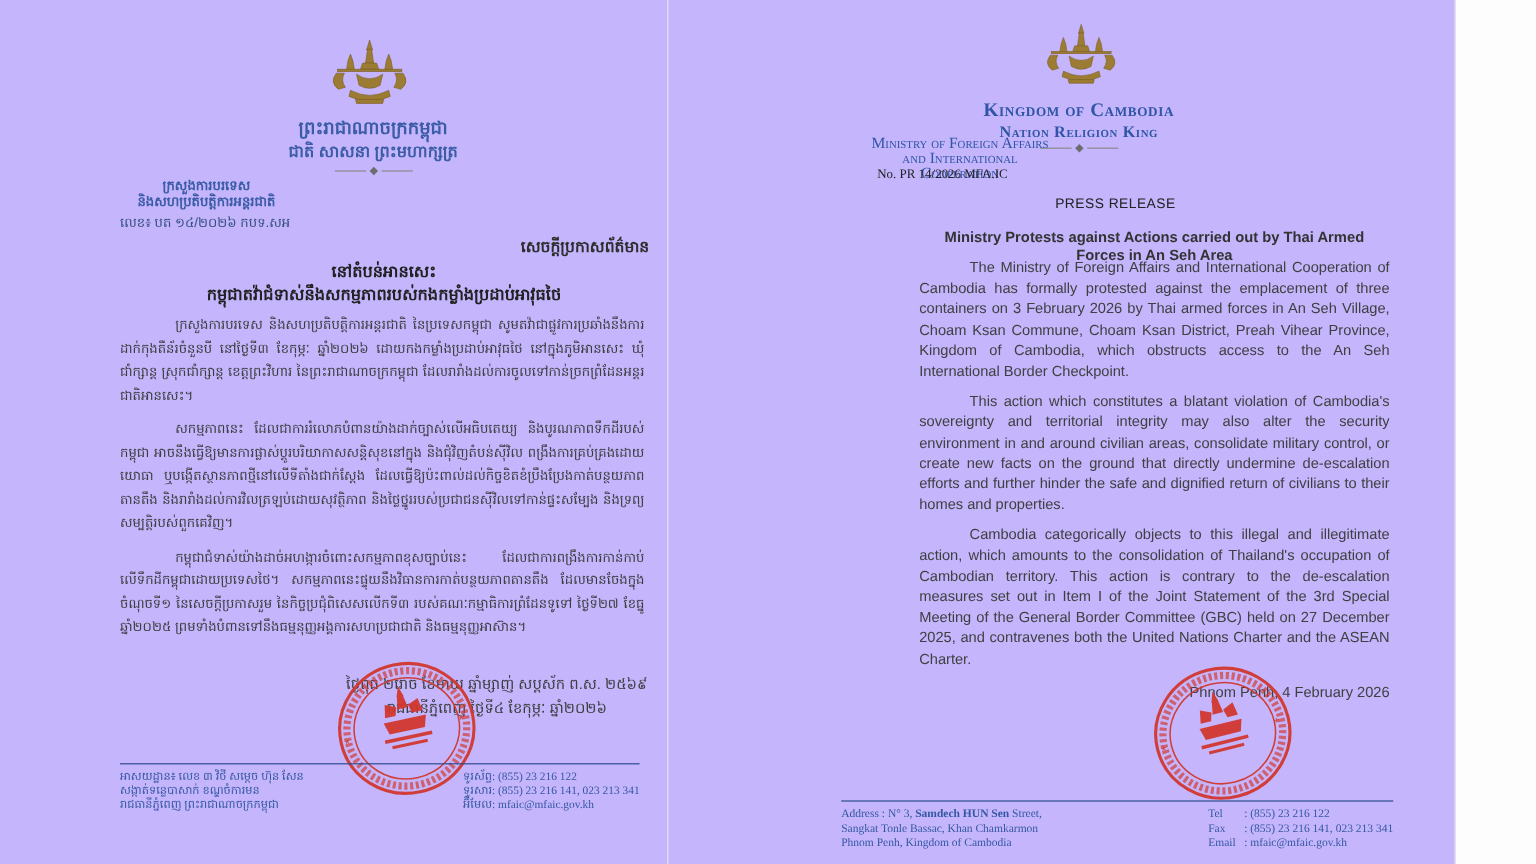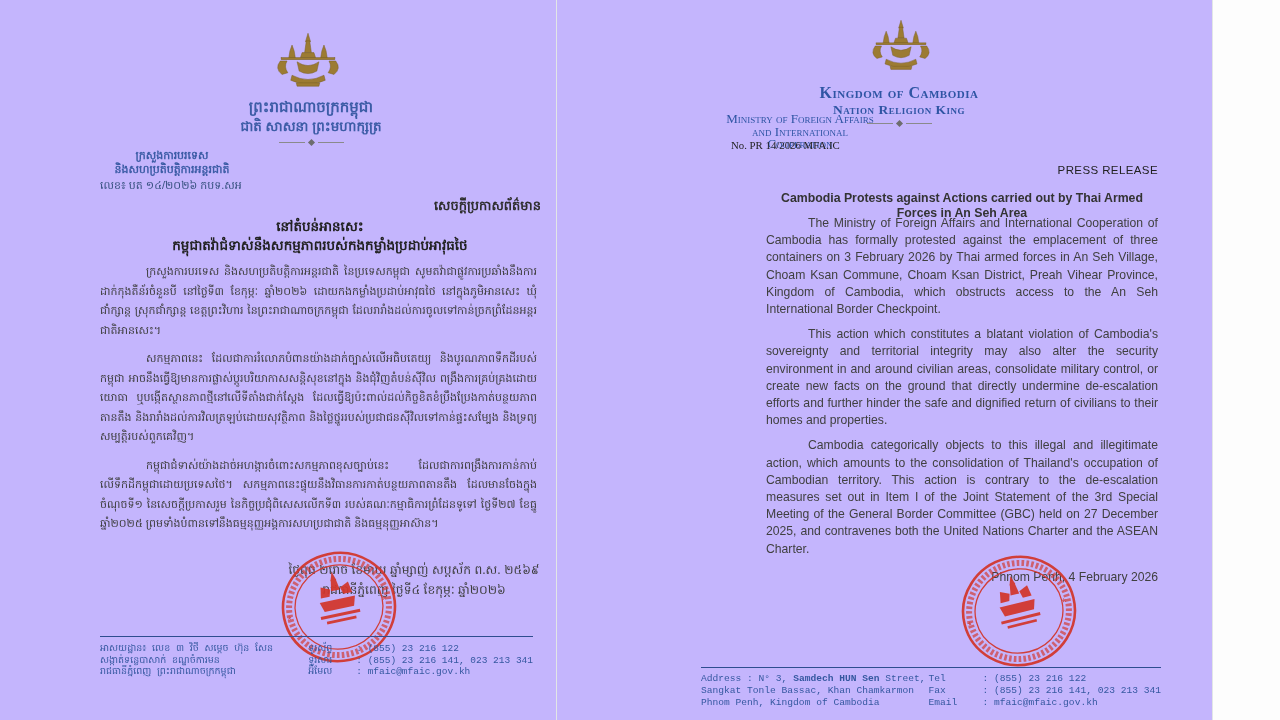--- a/index.html
+++ b/index.html
@@ -10,22 +10,22 @@
   .page-right{left:557px;width:655px;border-right:1px solid #e2e6e6;}
 
   
   .crest{position:absolute;}
   .ornament{position:absolute;display:flex;align-items:center;justify-content:center;gap:4px;color:#7b7b7b;}
   .ornament .bar{height:1px;width:26px;background:#8a8a8a;}
   .ornament .dia{width:5px;height:5px;background:#6d6d6d;transform:rotate(45deg);}
   .stamp{position:absolute;opacity:.93;}
   .rule{position:absolute;border-top:1.6px solid #2e4d8f;}
   .footer{position:absolute;display:flex;justify-content:space-between;color:#3558a0;
-          font-family:Liberation Mono, monospace;}
-  .frow{display:flex;gap:24px;}
+          font-family:Liberation Serif, serif;}
+  .frow{display:flex;}
   .flabel{display:inline-block;}
 
   
   .lp-crest{left:266px;top:26px;width:84px;height:70px;}
   .lp-kingdom1{position:absolute;left:96px;top:97px;width:430px;text-align:center;
                color:#3c5ca6;font-weight:bold;font-size:15px;}
   .lp-kingdom2{position:absolute;left:96px;top:118px;width:430px;text-align:center;
                color:#3c5ca6;font-weight:bold;font-size:13.5px;}
   .lp-ornament{left:276px;top:140px;width:70px;}
   .lp-ministry{position:absolute;left:103px;top:148px;width:138px;text-align:center;
@@ -51,21 +51,21 @@
                font-family:"Liberation Serif",serif;font-variant:small-caps;}
   .rp-kingdom2{position:absolute;left:142px;top:102px;width:400px;text-align:center;
                color:#2f55a4;font-weight:bold;font-size:13.5px;letter-spacing:.5px;
                font-family:"Liberation Serif",serif;font-variant:small-caps;}
   .rp-ornament{left:307px;top:121px;width:70px;}
   .rp-ministry{position:absolute;left:168px;top:113px;width:150px;text-align:center;
                color:#2f55a4;font-weight:normal;font-size:13px;line-height:12.5px;
                font-family:"Liberation Serif",serif;font-variant:small-caps;}
   .rp-refno{position:absolute;left:174px;top:139px;font-size:10.8px;color:#222;
             font-family:"Liberation Serif",serif;}
-  .rp-press-label{position:absolute;left:144px;top:164px;width:457px;text-align:right;
+  .rp-press-label{position:absolute;left:144px;top:164px;width:457px;text-align:center;
                   font-size:11.5px;color:#222;letter-spacing:.4px;}
   .rp-title{position:absolute;left:209px;top:191px;width:392px;text-align:center;
             font-size:12.3px;font-weight:bold;color:#333;line-height:15px;}
   .rp-body{position:absolute;left:209px;top:215px;width:392px;height:352px;overflow:hidden;
            font-size:12.2px;line-height:17.2px;color:#404040;text-align:justify;}
   .rp-body p{margin:0 0 8px 0;text-indent:42px;}
   .rp-date{position:absolute;left:209px;top:570px;width:392px;text-align:right;
            font-size:12.2px;color:#404040;}
   .rp-stamp{left:402px;top:553px;width:120px;height:116px;transform:rotate(-14deg);}
   .rp-rule{left:144px;top:667px;width:460px;}
@@ -201,21 +201,21 @@
     </div>
 
     <div class="rp-ministry">
       <div>Ministry of Foreign Affairs</div>
       <div>and International Cooperation</div>
     </div>
     <div class="rp-refno">No. PR 14/2026 MFA.IC</div>
 
     <div class="rp-press-label">PRESS RELEASE</div>
 
-    <div class="rp-title">Cambodia Protests against Actions carried out by Thai Armed Forces in An Seh Area</div>
+    <div class="rp-title">Ministry Protests against Actions carried out by Thai Armed Forces in An Seh Area</div>
 
     <div class="rp-body">
       <p>The Ministry of Foreign Affairs and International Cooperation of Cambodia has formally protested against the emplacement of three containers on 3 February 2026 by Thai armed forces in An Seh Village, Choam Ksan Commune, Choam Ksan District, Preah Vihear Province, Kingdom of Cambodia, which obstructs access to the An Seh International Border Checkpoint.</p>
       <p>This action which constitutes a blatant violation of Cambodia's sovereignty and territorial integrity may also alter the security environment in and around civilian areas, consolidate military control, or create new facts on the ground that directly undermine de-escalation efforts and further hinder the safe and dignified return of civilians to their homes and properties.</p>
       <p>Cambodia categorically objects to this illegal and illegitimate action, which amounts to the consolidation of Thailand's occupation of Cambodian territory. This action is contrary to the de-escalation measures set out in Item I of the Joint Statement of the 3rd Special Meeting of the General Border Committee (GBC) held on 27 December 2025, and contravenes both the United Nations Charter and the ASEAN Charter.</p>
       <p>Cambodia reaffirms its consistent and unwavering commitment to seeking an amicable resolution to all boundary disputes with Thailand, as with all its neighbours, through peaceful means in accordance with international law, while remaining resolute in upholding its principled position that borders must not be changed by force.</p>
     </div>
 
     <div class="rp-date">Phnom Penh, 4 February 2026</div>
 

